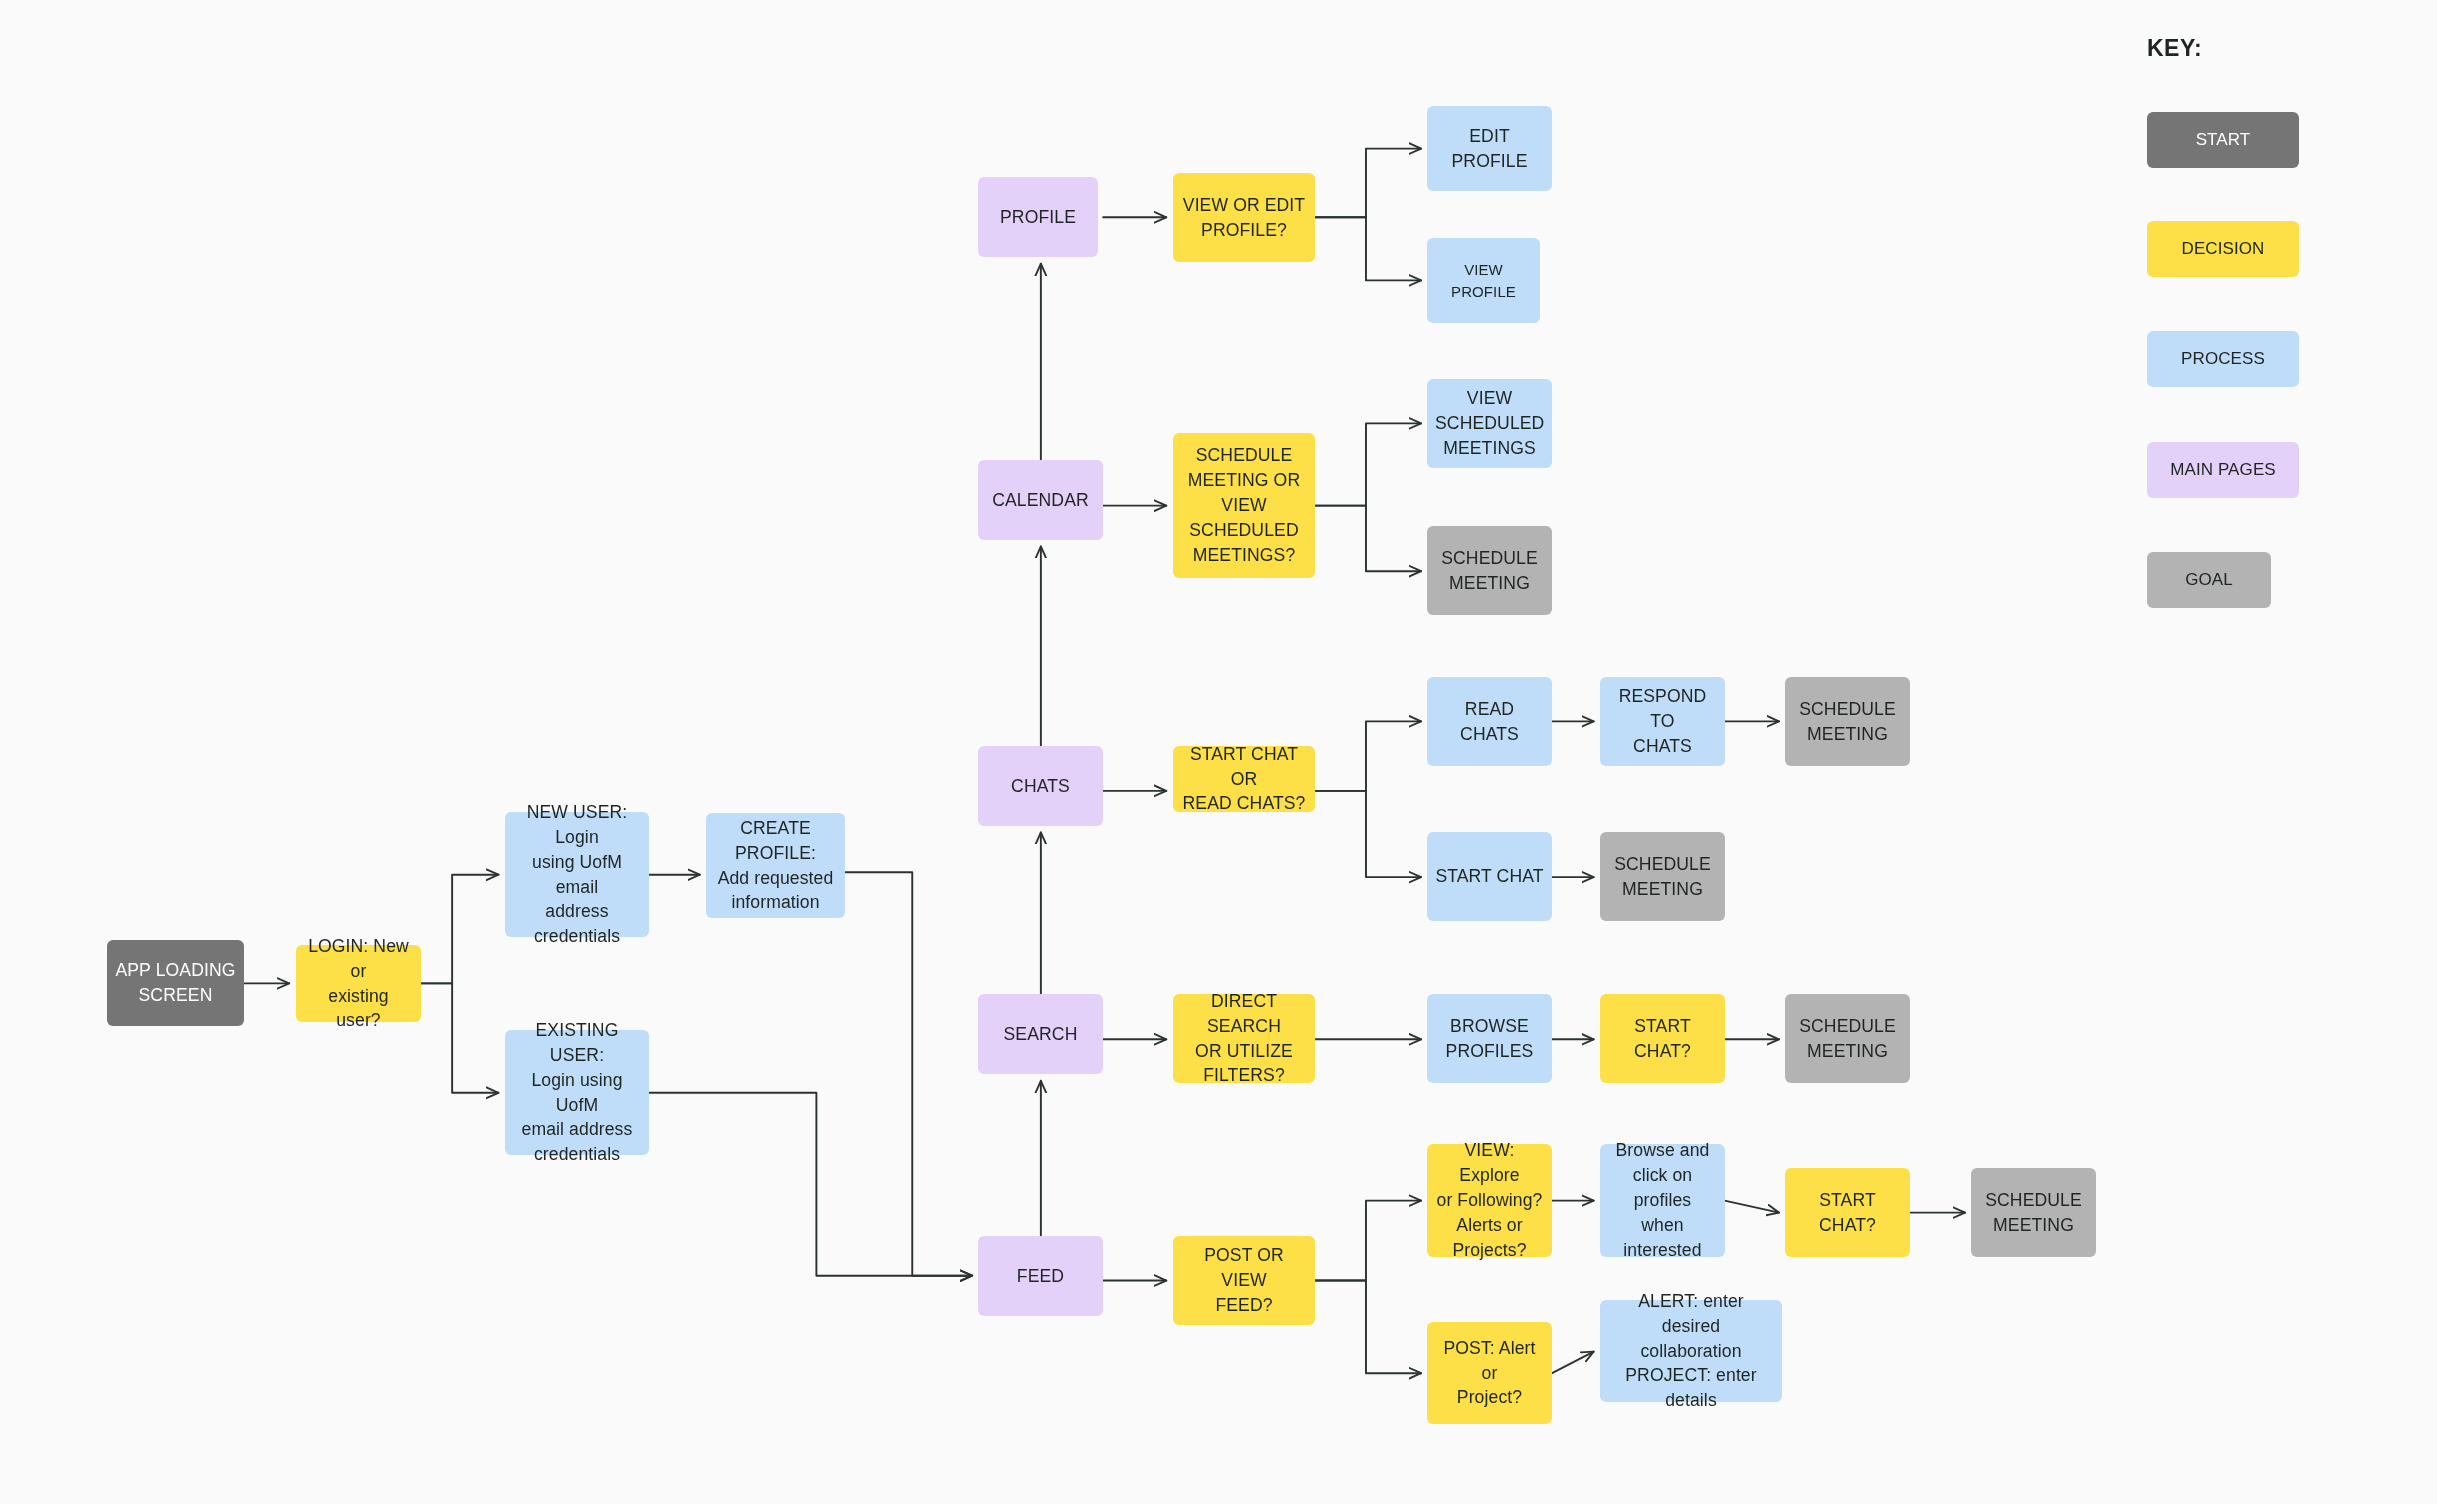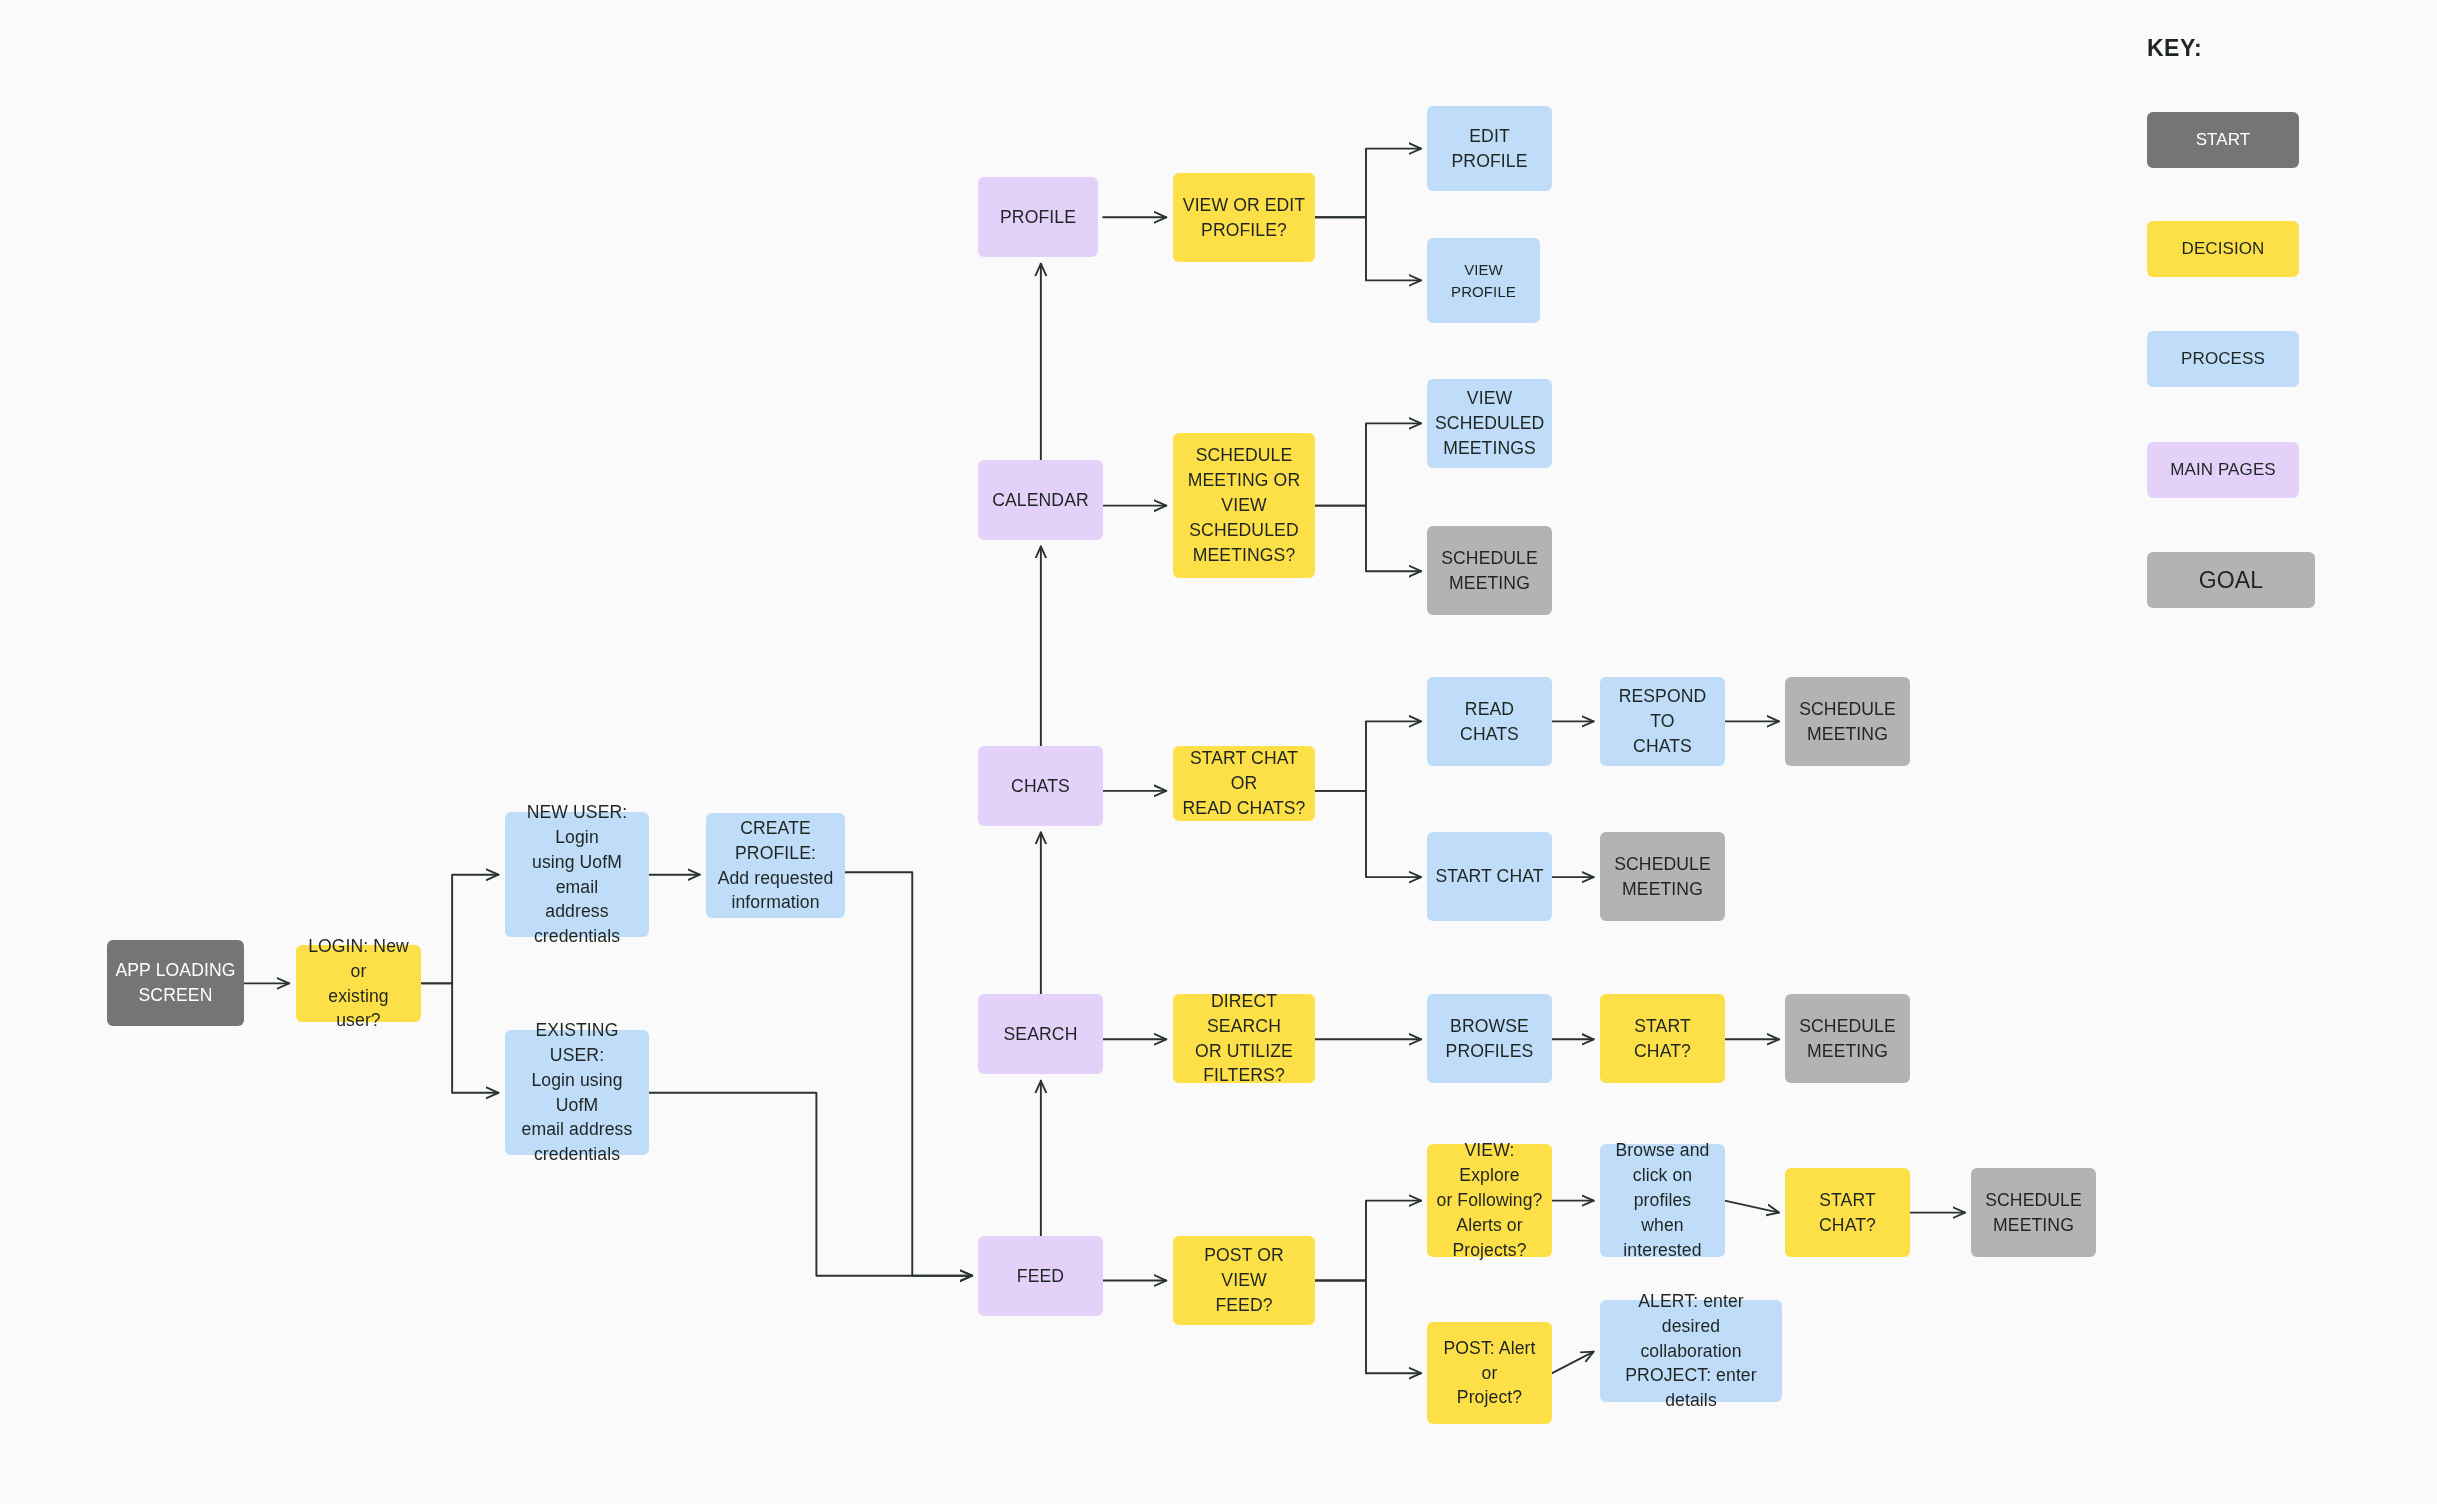--- a/index.html
+++ b/index.html
@@ -162,21 +162,21 @@
       </div>
       <div class="node t-process" style="left: 1427px; top: 379px; width: 125px; height: 89px; font-size: 17.6px;">
         <span>VIEW
 SCHEDULED
 MEETINGS</span>
       </div>
       <div class="node t-goal" style="left: 1427px; top: 526px; width: 125px; height: 89px; font-size: 17.6px;">
         <span>SCHEDULE
 MEETING</span>
       </div>
-      <div class="node t-decision" style="left: 1173px; top: 746px; width: 142px; height: 75px; font-size: 17.6px;">
+      <div class="node t-decision" style="left: 1173px; top: 746px; width: 142px; height: 66px; font-size: 17.6px;">
         <span>START CHAT OR
 READ CHATS?</span>
       </div>
       <div class="node t-process" style="left: 1427px; top: 677px; width: 125px; height: 89px; font-size: 17.6px;">
         <span>READ CHATS</span>
       </div>
       <div class="node t-process" style="left: 1600px; top: 677px; width: 125px; height: 89px; font-size: 17.6px;">
         <span>RESPOND TO
 CHATS</span>
       </div>
@@ -249,19 +249,19 @@
       </div>
       <div class="node t-decision" style="left: 2147px; top: 221px; width: 152px; height: 56px; font-size: 17px;">
         <span>DECISION</span>
       </div>
       <div class="node t-process" style="left: 2147px; top: 331px; width: 152px; height: 56px; font-size: 17px;">
         <span>PROCESS</span>
       </div>
       <div class="node t-main" style="left: 2147px; top: 442px; width: 152px; height: 56px; font-size: 17px;">
         <span>MAIN PAGES</span>
       </div>
-      <div class="node t-goal" style="left: 2147px; top: 552px; width: 168px; height: 56px; font-size: 23px;">
+      <div class="node t-goal" style="left: 2147px; top: 552px; width: 124px; height: 56px; font-size: 17px;">
         <span>GOAL</span>
       </div>
     </div>
 
 </div>
 
 
 </body></html>

